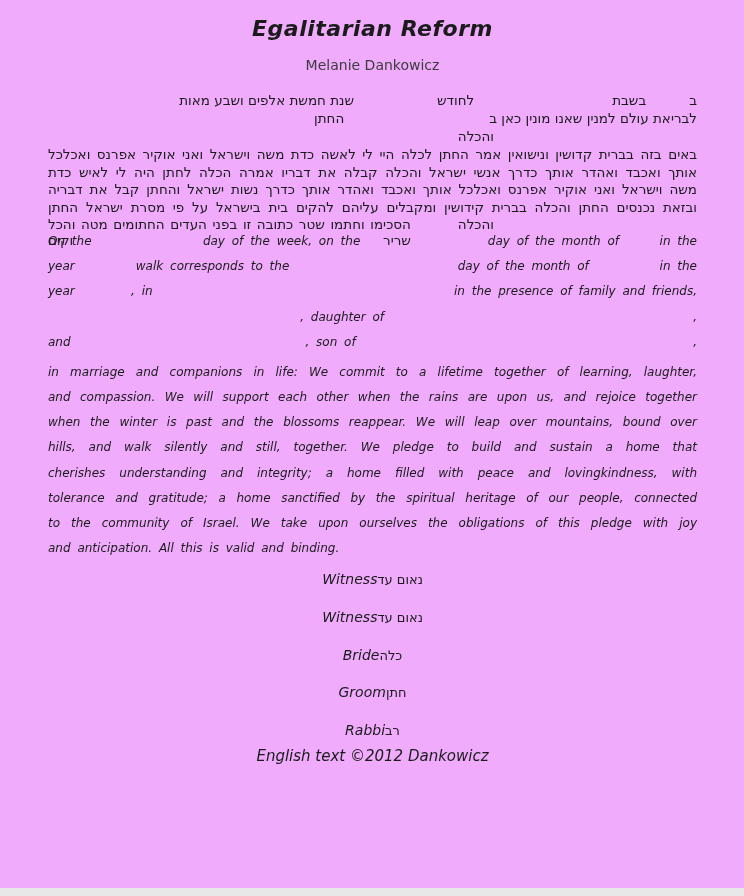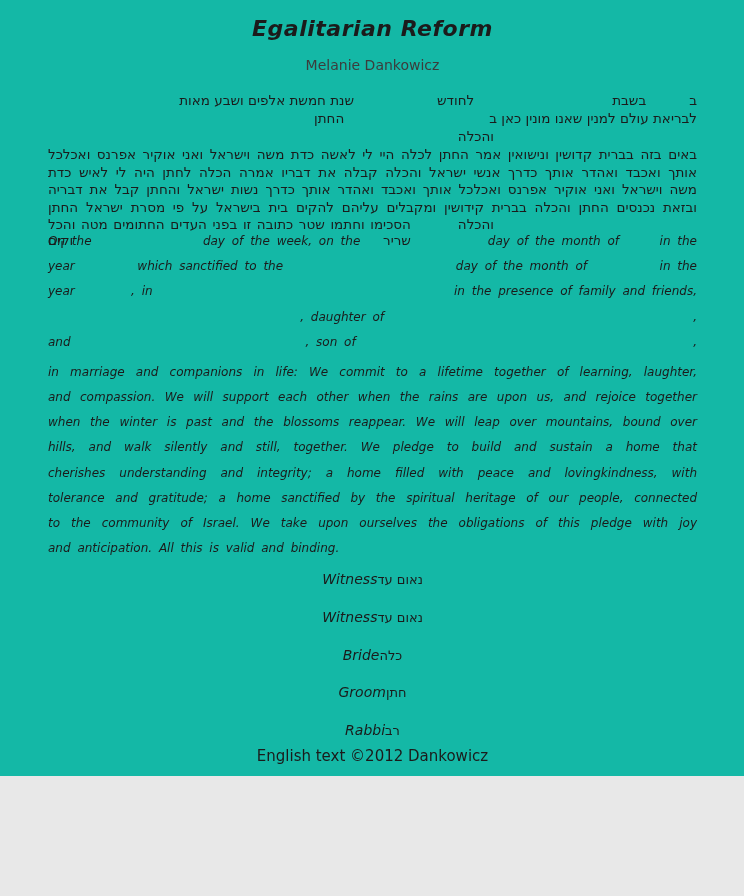--- a/index.html
+++ b/index.html
@@ -1,18 +1,18 @@
 <!DOCTYPE html>
 <html><head>
 <meta charset="utf-8">
 <style>
   html,body { margin:0; padding:0; background:#e8e8e8; }
   .page {
-    position:relative; width:744px; height:776px; margin:0 auto;
-    background:#14b8a6; color:#1b1b1b; overflow:hidden;
+    position:relative; width:744px; height:888px; margin:0 auto;
+    background:#f0abfc; color:#1b1b1b; overflow:hidden;
     font-family:"DejaVu Sans", sans-serif;
   }
   .content { padding:0 47px 0 48px; }
 
   
   .title {
     padding-top:16px; text-align:center;
     font-size:22px; font-style:italic; font-weight:600; letter-spacing:0.5px;
   }
   .subtitle {
@@ -45,21 +45,21 @@
   .lastline { height:25.2px; line-height:25.2px; text-align:left; }
 
   
   .sigs { margin-top:10px; }
   .sig-row { display:flex; justify-content:center; align-items:baseline; height:37.6px; }
   .sig-row:last-child { height:auto; }
   .sig-en { font-size:14px; font-style:italic; }
   .sig-he { font-size:13px; direction:rtl; }
 
   
-  .footer { margin-top:9px; text-align:center; font-size:15px; }
+  .footer { margin-top:9px; text-align:center; font-size:15px; font-style:italic; }
 </style>
 </head>
 <body>
 
 <div class="page">
   <div class="content">
 
     <div class="title">Egalitarian Reform</div>
     <div class="subtitle">Melanie Dankowicz</div>
 
@@ -105,21 +105,21 @@
         <span>day of the week, on the</span>
         <span class="fg" style="flex-grow:110"></span>
         <span>day of the month of</span>
         <span class="fg" style="flex-grow:35"></span>
         <span>in the</span>
       </div>
 
       <div class="erow">
         <span>year</span>
         <span class="fg" style="flex-grow:50"></span>
-        <span>which sanctified to the</span>
+        <span>walk corresponds to the</span>
         <span class="fg" style="flex-grow:138"></span>
         <span>day of the month of</span>
         <span class="fg" style="flex-grow:58"></span>
         <span>in the</span>
       </div>
 
       <div class="erow">
         <span>year</span>
         <span class="fg" style="flex-grow:47"></span>
         <span>, in</span>

